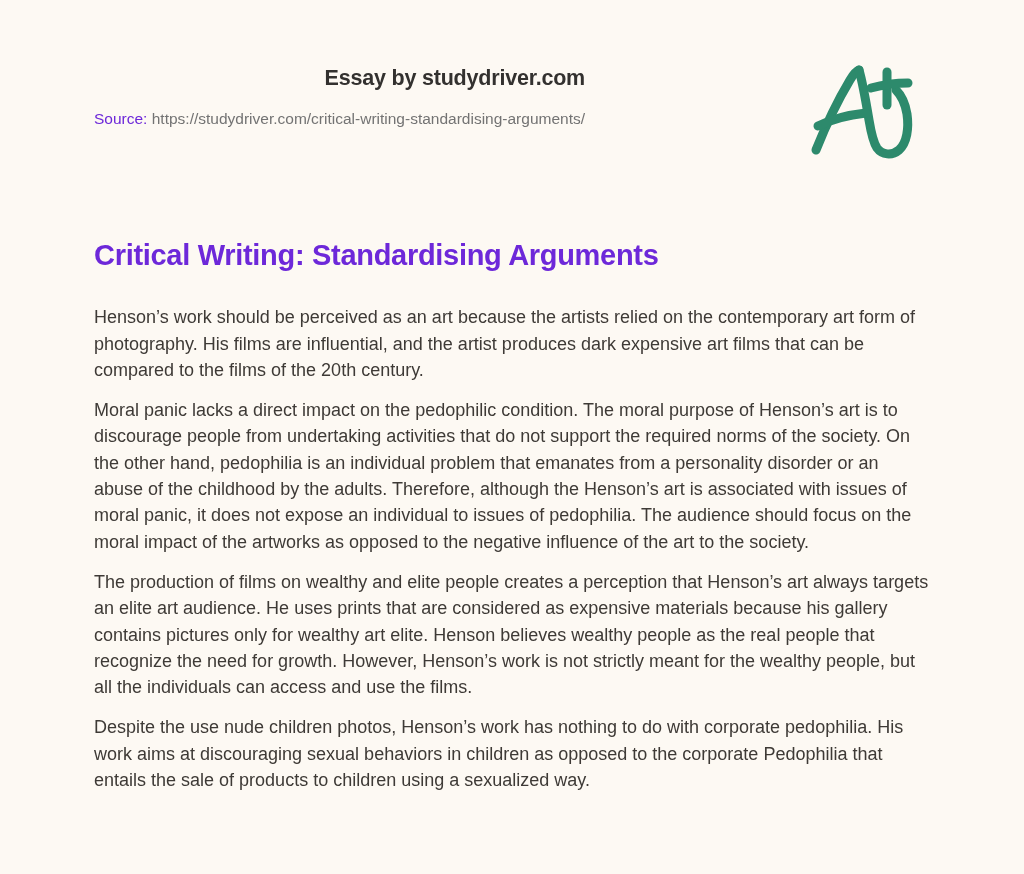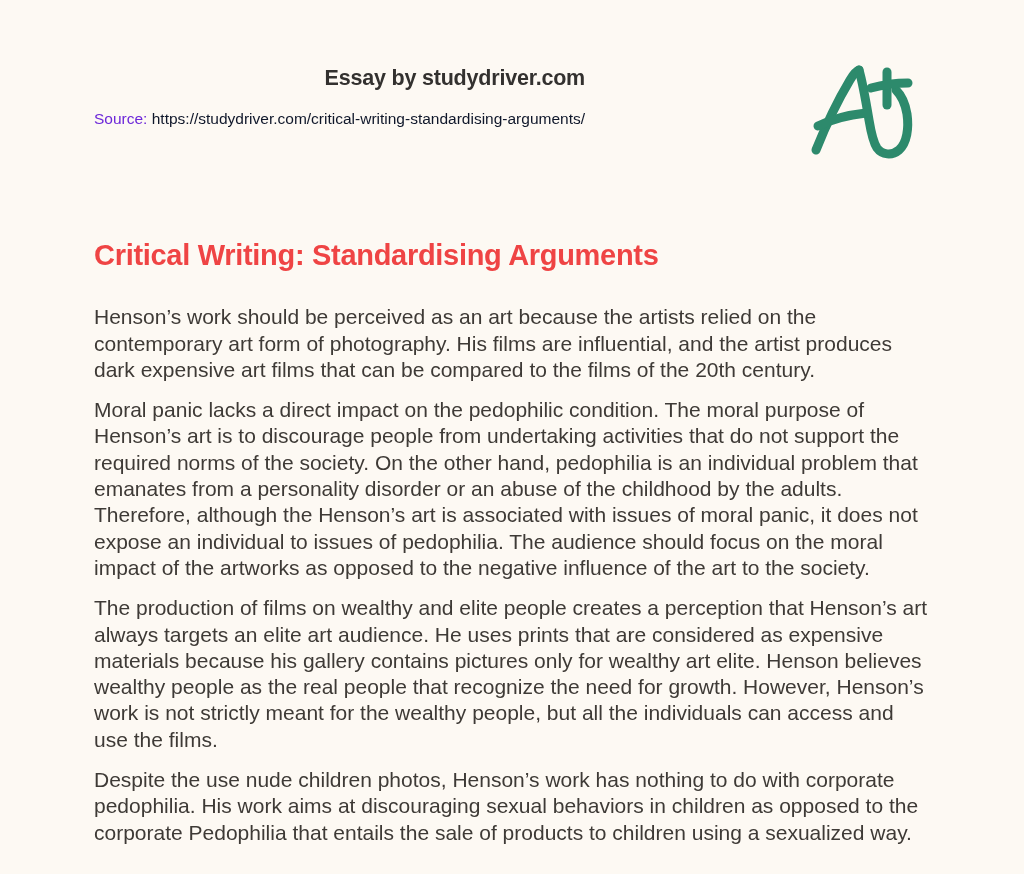--- a/index.html
+++ b/index.html
@@ -52,21 +52,21 @@
     font-size: 15.5px;
     line-height: 1.3;
     white-space: nowrap;
   }
 
   .source-label {
     color: #6d28d9;
   }
 
   .source-url {
-    color: #0f172a;
+    color: #737373;
     text-decoration: none;
   }
 
   
   .logo {
     margin-top: -8px;
     margin-right: 44px;
     width: 120px;
     height: 104px;
     flex: 0 0 auto;
@@ -79,28 +79,28 @@
 
   
   .article {
     padding: 0 94px 0 94px;
     margin-top: 75px;
   }
 
   .article-title {
     font-size: 29px;
     font-weight: bold;
-    color: #ef4444;
+    color: #6d28d9;
     letter-spacing: -0.3px;
     line-height: 1.25;
     margin: 0 0 31px 0;
   }
 
   .body-copy p {
-    font-size: 21px;
+    font-size: 18px;
     line-height: 26.3px;
     color: #3e3a36;
     margin: 0 0 14px 0;
     max-width: 838px;
     text-align: left;
   }
   .body-copy p:last-child {
     margin-bottom: 8px;
   }
 </style>

